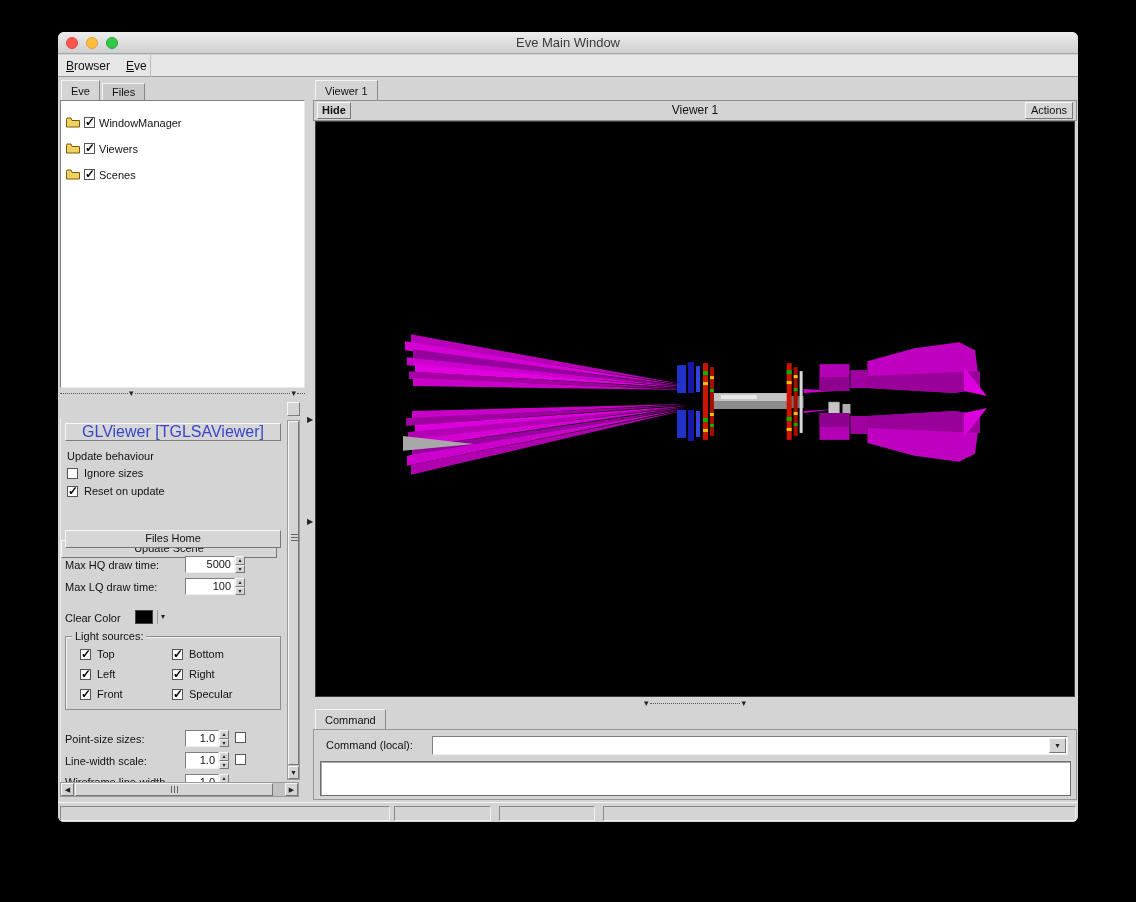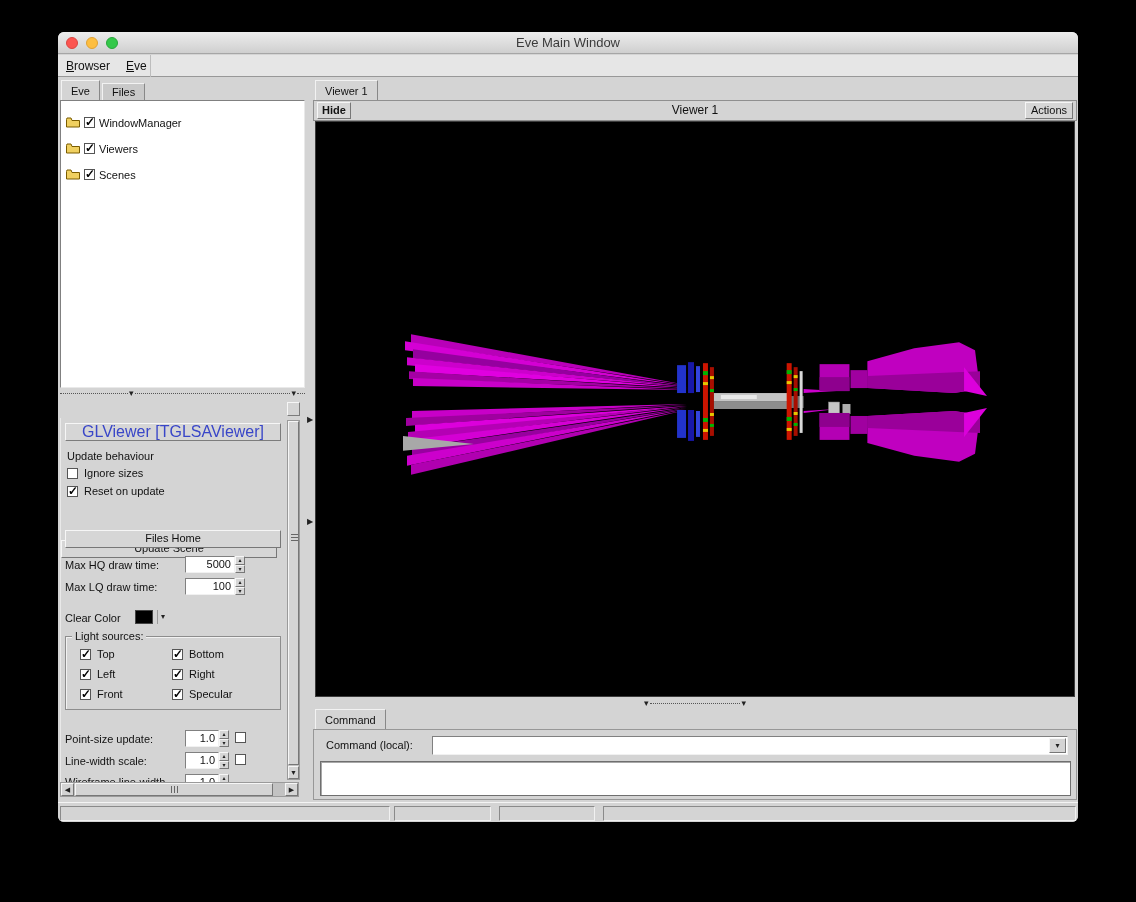--- a/index.html
+++ b/index.html
@@ -217,21 +217,21 @@
         <div class="cbrow" style="left:14px; top:50px;">
           <span class="cb checked"></span>
           <span>Front</span>
         </div>
         <div class="cbrow" style="left:106px; top:50px;">
           <span class="cb checked"></span>
           <span>Specular</span>
         </div>
       </div>
 
-      <div class="label" style="left:4px; top:315px;">Point-size update:</div>
+      <div class="label" style="left:4px; top:315px;">Point-size sizes:</div>
       <div class="entry" style="left:124px; top:312px; width:34px; height:17px;">1.0</div>
       <div class="spin" style="left:158px; top:312px; height:17px;">
         <div class="spin-btn">▴</div>
         <div class="spin-btn">▾</div>
       </div>
       <span class="cb" style="position:absolute; left:174px; top:314px;"></span>
 
       <div class="label" style="left:4px; top:337px;">Line-width scale:</div>
       <div class="entry" style="left:124px; top:334px; width:34px; height:17px;">1.0</div>
       <div class="spin" style="left:158px; top:334px; height:17px;">

